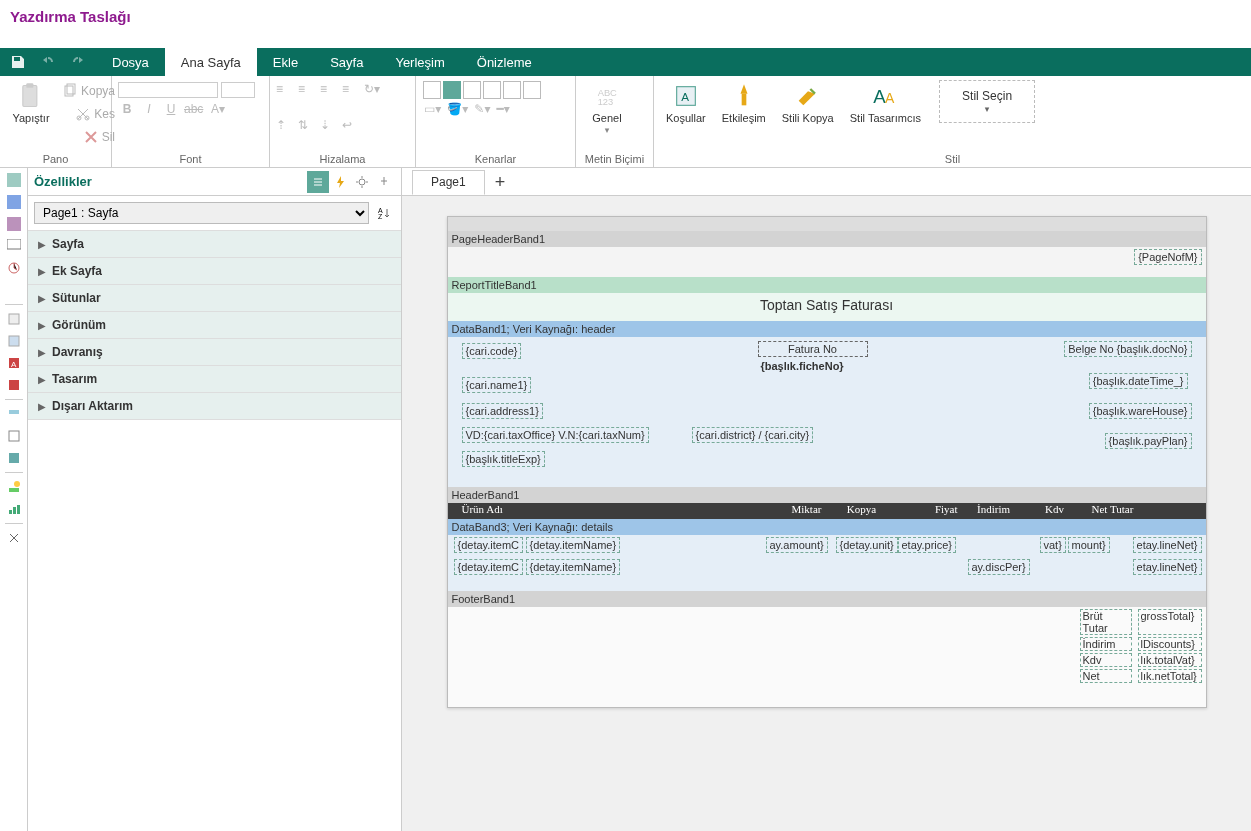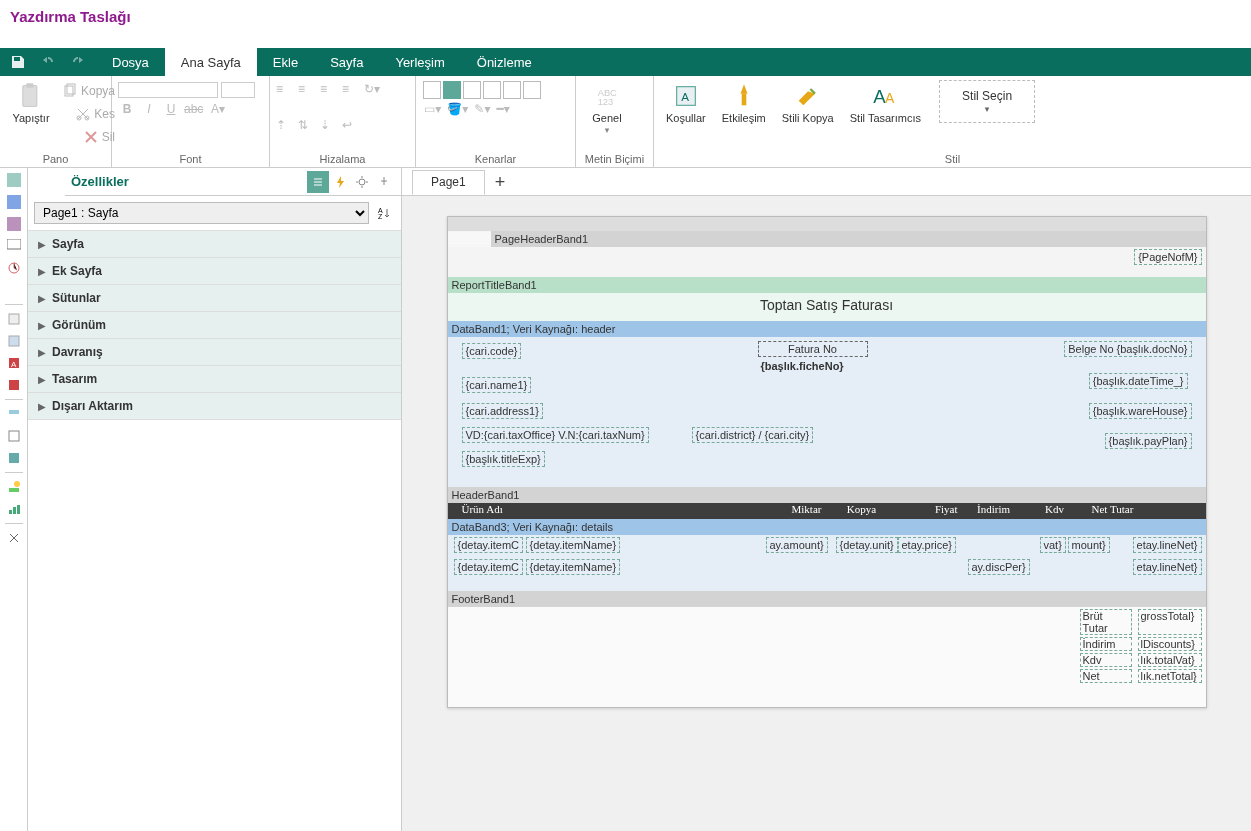--- a/index.html
+++ b/index.html
@@ -24,38 +24,38 @@
 .big-btn svg { width: 28px; height: 28px; }
 .big-btn span { font-size: 11px; text-align: center; margin-top: 2px; line-height: 1.1; }
 .row3 { display: flex; flex-direction: column; gap: 1px; }
 .sq { width: 18px; height: 18px; border: 1px solid #bbb; margin: 1px; display: inline-block; }
 .sq.fill { background: #5ea89a; border-color: #5ea89a; }
 .main { display: flex; height: 681px; }
 .icon-col { width: 28px; background: #fff; border-right: 1px solid #ccc; display: flex; flex-direction: column; align-items: center; padding-top: 2px; gap: 2px; }
 .icon-col .ic { width: 20px; height: 20px; cursor: pointer; display:flex;align-items:center;justify-content:center; }
 .icon-col .sep { width: 18px; height: 1px; background: #ccc; margin: 2px 0; }
 .props { width: 374px; border-right: 1px solid #ccc; display: flex; flex-direction: column; background: #fff; }
-.props-head { display: flex; align-items: center; height: 28px; padding: 0 6px; border-bottom: 1px solid #ccc; margin-left: 37px; }
+.props-head { display: flex; align-items: center; height: 28px; padding: 0 6px; border-bottom: 1px solid #ccc; }
 .props-title { flex: 1; font-weight: 600; color: #0a6e5e; font-size: 13px; }
 .props-tool { width: 22px; height: 22px; display: flex; align-items: center; justify-content: center; cursor: pointer; }
 .props-tool.active { background: #5ea89a; }
 .props-sel { display: flex; gap: 4px; padding: 6px; border-bottom: 1px solid #ddd; }
 .props-sel select { flex: 1; font-size: 12px; padding: 2px 4px; border: 1px solid #bbb; }
 .prop-row { display: flex; align-items: center; padding: 6px 10px; border-bottom: 1px solid #ddd; background: #e6f0ee; cursor: pointer; }
 .prop-row .caret { width: 10px; margin-right: 4px; color: #666; font-size: 10px; }
 .prop-row .lbl { font-weight: 600; font-size: 12px; }
 .design { flex: 1; background: #f0f0f0; display: flex; flex-direction: column; }
 .tab-bar { height: 28px; background: #fff; border-bottom: 1px solid #ccc; display: flex; align-items: stretch; padding-left: 10px; }
 .page-tab { padding: 4px 18px; border: 1px solid #ccc; border-bottom: 1px solid #fff; background: #fff; margin-top: 2px; font-size: 12px; cursor: pointer; }
 .add-tab { padding: 4px 10px; font-size: 18px; cursor: pointer; color: #444; }
 .canvas { flex: 1; overflow: auto; padding: 20px 24px; }
 .page { background: repeating-linear-gradient(0deg,#f8f8f8,#f8f8f8 13px,#f0f0f0 14px),repeating-linear-gradient(90deg,#f8f8f8,#f8f8f8 13px,#f0f0f0 14px); border: 1px solid #bbb; width: 760px; margin: 0 auto; box-shadow: 0 1px 3px rgba(0,0,0,0.15); }
 .band-label { background: #ddd; font-size: 11px; padding: 2px 4px; }
 .band { position: relative; }
-.band.header1 .band-label {background:#d3d3d3;margin-left:43px;}
+.band.header1 .band-label {background:#d3d3d3;}
 .band.title .band-label { background: #b8e0c9; }
 .band.data .band-label { background: #9ec5e8; }
 .band.hdr .band-label { background: #d3d3d3; }
 .band.footer .band-label { background: #d3d3d3; }
 .band-body { background: #e8f0f4; position: relative; }
 .band.title .band-body { background: #ecf7f1; }
 .band.data .band-body { background: #e5eef7; }
 .band.hdr .band-body { background: #fff; }
 .band.footer .band-body { background: #fafafa; }
 .fbox { position: absolute; font-size: 11px; border: 1px dashed #7a9; padding: 1px 3px; white-space: nowrap; }

